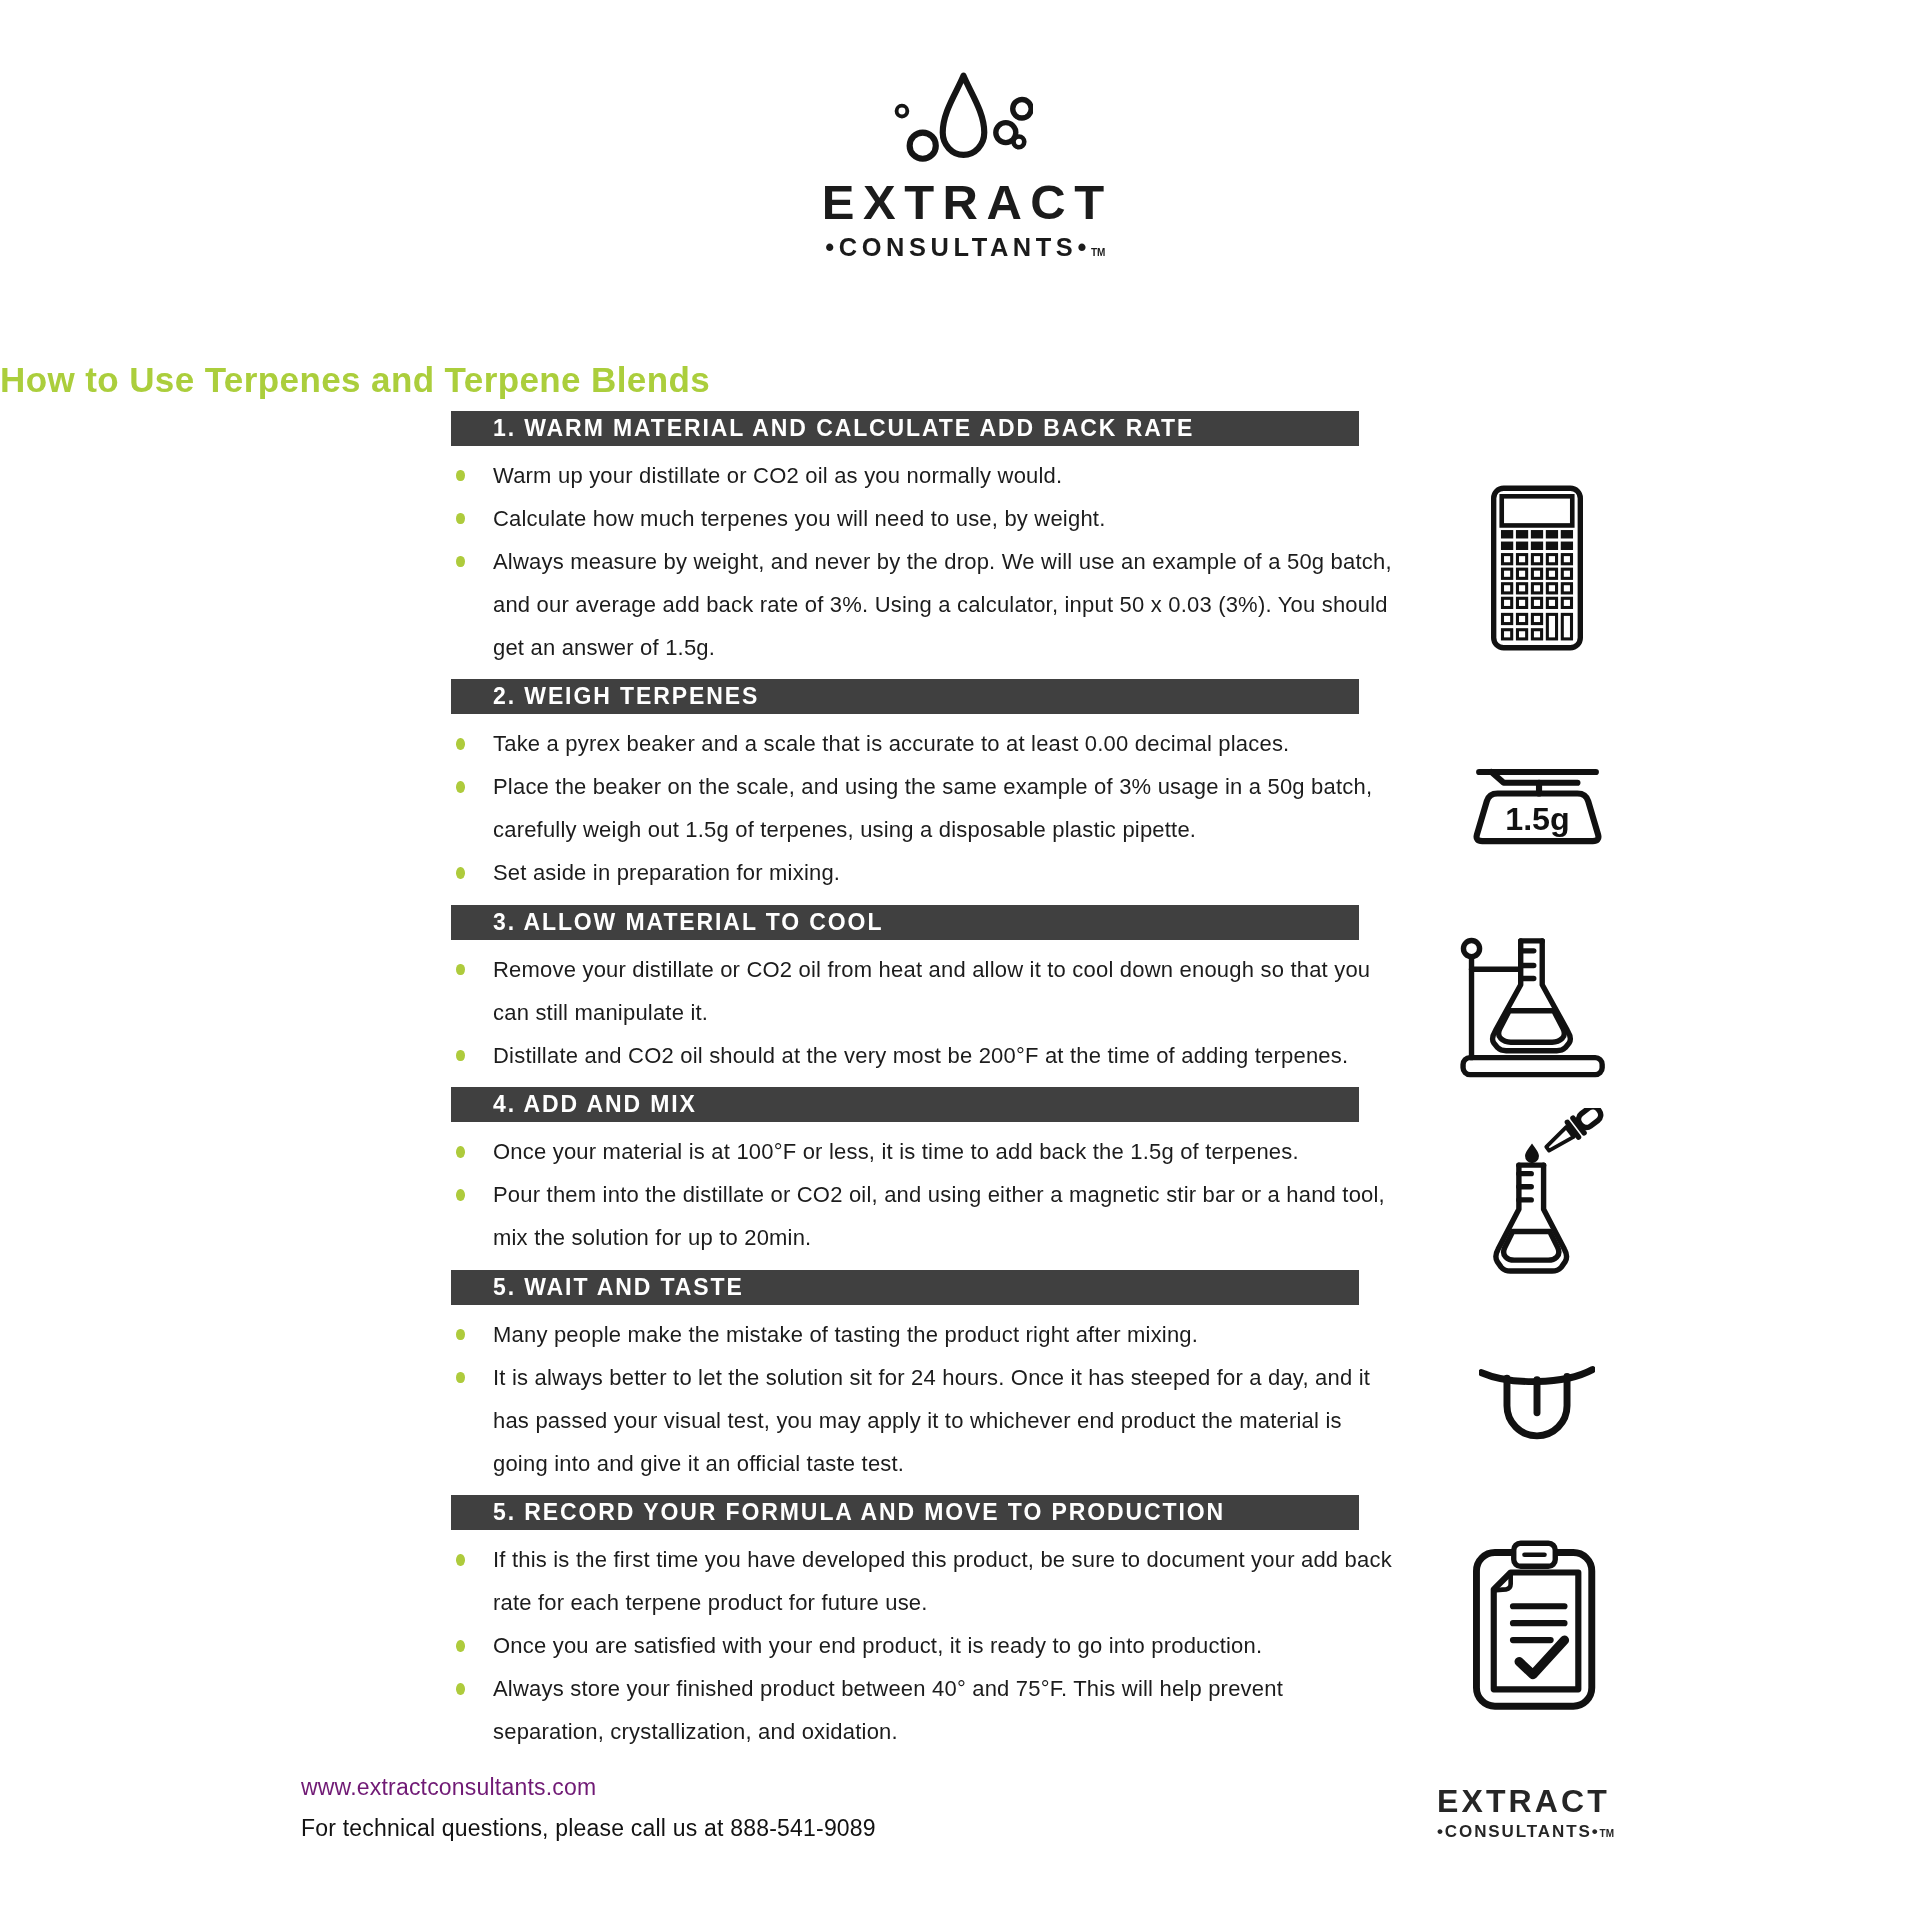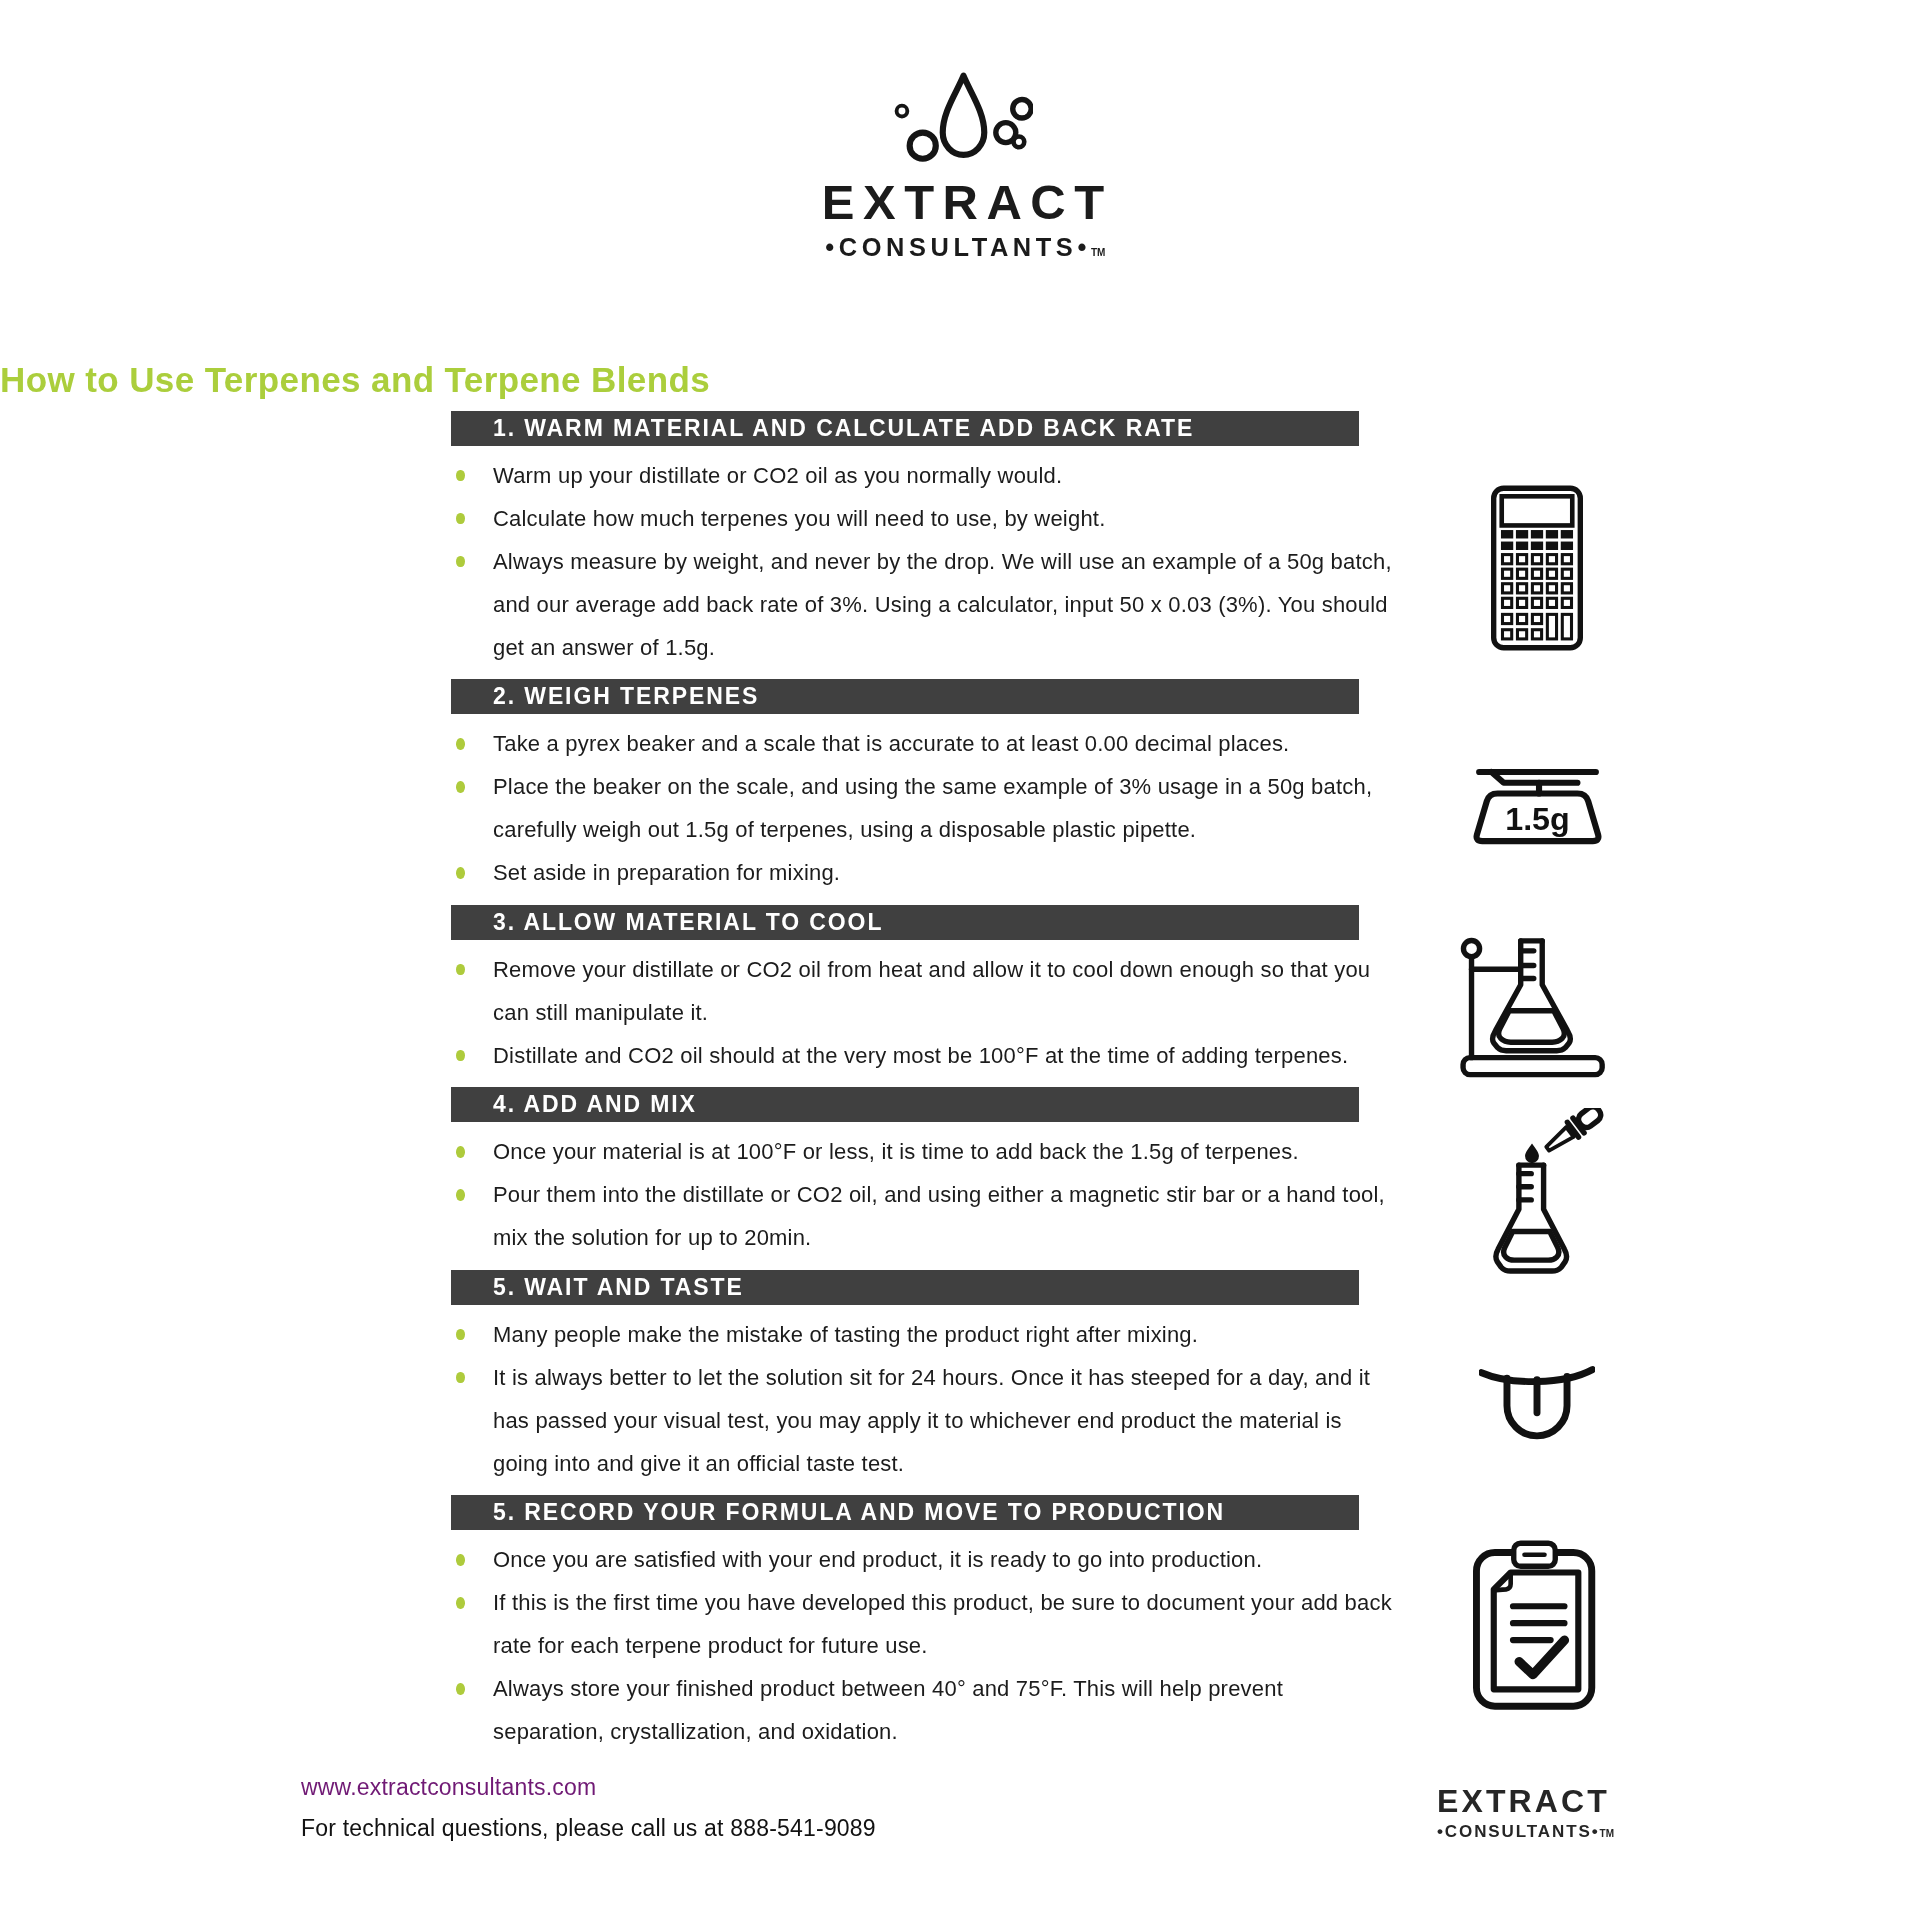--- a/index.html
+++ b/index.html
@@ -78,21 +78,21 @@
         <li class="bullet"><span class="dot"></span><span>Set aside in preparation for mixing.</span></li>
       </ul>
     </section>
 
     <section class="sec">
       <div class="bar">
         <span class="bar-text">3. ALLOW MATERIAL TO COOL</span>
       </div>
       <ul class="bullets">
         <li class="bullet"><span class="dot"></span><span>Remove your distillate or CO2 oil from heat and allow it to cool down enough so that you can still manipulate it.</span></li>
-        <li class="bullet"><span class="dot"></span><span>Distillate and CO2 oil should at the very most be 100°F at the time of adding terpenes.</span></li>
+        <li class="bullet"><span class="dot"></span><span>Distillate and CO2 oil should at the very most be 200°F at the time of adding terpenes.</span></li>
       </ul>
     </section>
 
     <section class="sec">
       <div class="bar">
         <span class="bar-text">4. ADD AND MIX</span>
       </div>
       <ul class="bullets">
         <li class="bullet"><span class="dot"></span><span>Once your material is at 100°F or less, it is time to add back the 1.5g of terpenes.</span></li>
         <li class="bullet"><span class="dot"></span><span>Pour them into the distillate or CO2 oil, and using either a magnetic stir bar or a hand tool, mix the solution for up to 20min.</span></li>
@@ -107,22 +107,22 @@
         <li class="bullet"><span class="dot"></span><span>Many people make the mistake of tasting the product right after mixing.</span></li>
         <li class="bullet"><span class="dot"></span><span>It is always better to let the solution sit for 24 hours. Once it has steeped for a day, and it has passed your visual test, you may apply it to whichever end product the material is going into and give it an official taste test.</span></li>
       </ul>
     </section>
 
     <section class="sec">
       <div class="bar">
         <span class="bar-text">5. RECORD YOUR FORMULA AND MOVE TO PRODUCTION</span>
       </div>
       <ul class="bullets">
+        <li class="bullet"><span class="dot"></span><span>If this is the first time you have developed this product, be sure to document your add back rate for each terpene product for future use.</span></li>
         <li class="bullet"><span class="dot"></span><span>Once you are satisfied with your end product, it is ready to go into production.</span></li>
-        <li class="bullet"><span class="dot"></span><span>If this is the first time you have developed this product, be sure to document your add back rate for each terpene product for future use.</span></li>
         <li class="bullet"><span class="dot"></span><span>Always store your finished product between 40° and 75°F. This will help prevent separation, crystallization, and oxidation.</span></li>
       </ul>
     </section>
 
   </main>
 
   <div class="icon" style="left:1491px;top:485px;">
     <svg width="92" height="166" viewBox="0 0 120 215">
       <defs>
         <g id="csk">

